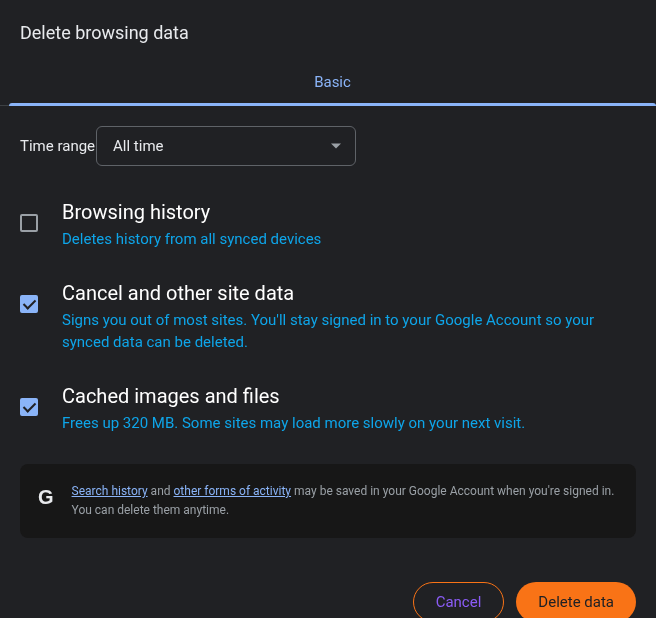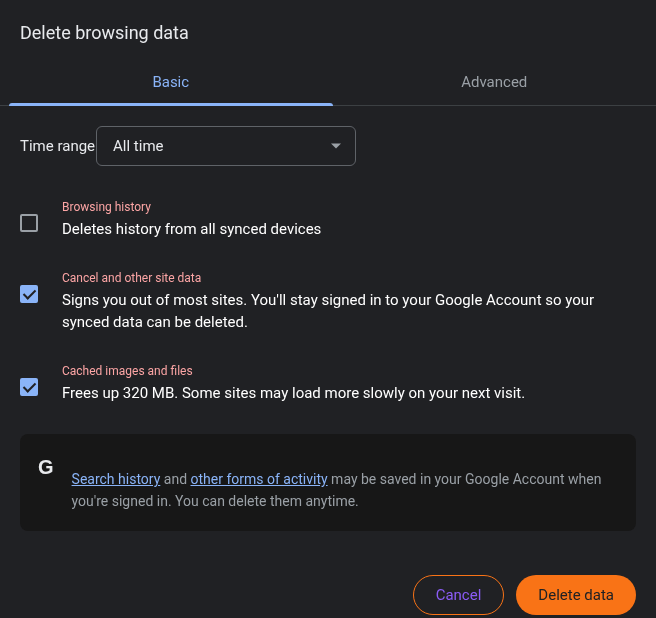--- a/index.html
+++ b/index.html
@@ -109,51 +109,50 @@
       width: 5px;
       height: 10px;
       border: solid #202124;
       border-width: 0 2px 2px 0;
       transform: rotate(45deg);
     }
     .option-text {
       flex: 1;
     }
     .option-title {
-      font-size: 12px;
-      color: #fca5a5;
+      font-size: 20px;
+      color: #ffffff;
       margin-bottom: 4px;
     }
     .option-desc {
       font-size: 15px;
-      color: #ffffff;
+      color: #0ea5e9;
       line-height: 1.5;
     }
     .info-box {
       background: #171717;
       border-radius: 8px;
       padding: 18px 18px;
       display: flex;
       align-items: flex-start;
       gap: 18px;
       margin-top: 8px;
     }
     .g-icon {
       font-family: Arial, sans-serif;
       font-weight: bold;
       font-size: 20px;
       color: #e8eaed;
       margin-top: 4px;
       flex-shrink: 0;
     }
     .info-text {
-      font-size: 14px;
+      font-size: 12px;
       color: #9aa0a6;
       line-height: 1.6;
-      margin-top: 16px;
     }
     .info-text a {
       color: #8ab4f8;
       text-decoration: underline;
       cursor: pointer;
     }
     .footer {
       display: flex;
       justify-content: flex-end;
       gap: 12px;
@@ -178,21 +177,20 @@
     }
   </style>
 </head>
 <body>
 
 <div class="dialog">
   <div class="title">Delete browsing data</div>
 
   <div class="tabs">
     <div class="tab active">Basic</div>
-    <div class="tab">Advanced</div>
   </div>
 
   <div class="content">
     <div class="time-row">
       <span class="time-label">Time range</span>
       <div class="select">
         <span>All time</span>
         <span class="arrow"></span>
       </div>
     </div>

